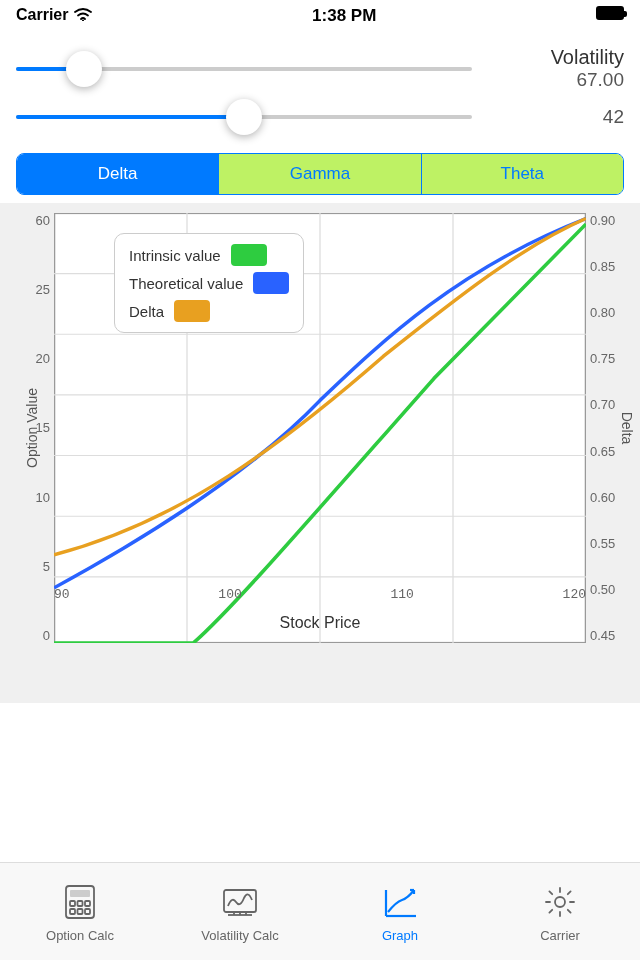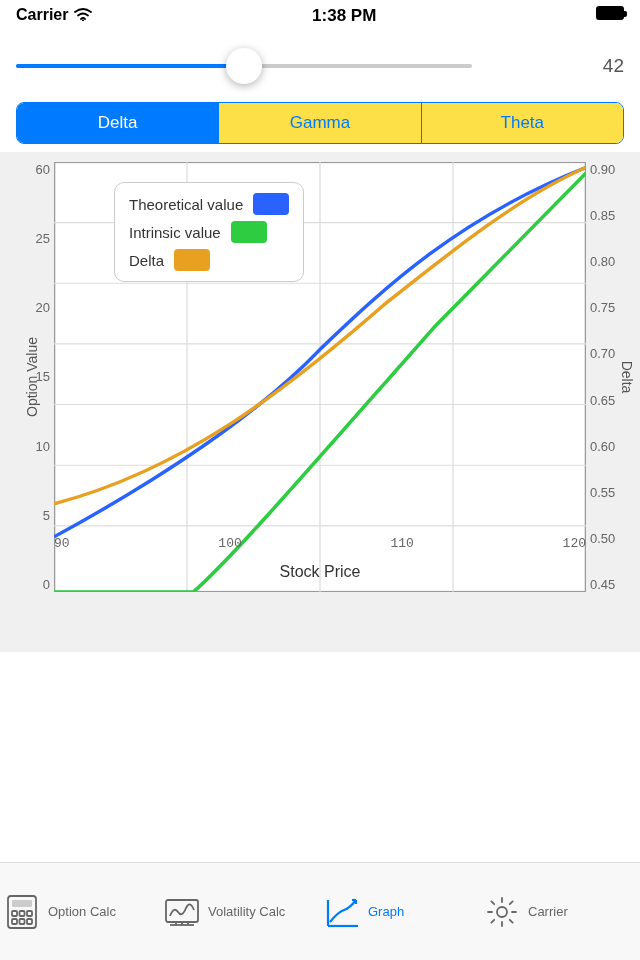--- a/index.html
+++ b/index.html
@@ -100,21 +100,21 @@
       margin: 6px 16px 8px;
       overflow: hidden;
     }
     .tab-item {
       flex: 1;
       padding: 10px 0;
       text-align: center;
       font-size: 17px;
       font-weight: 500;
       cursor: pointer;
-      background: #fde047;
+      background: #bef264;
       color: #007AFF;
       border-right: 1.5px solid #007AFF;
     }
     .tab-item:last-child { border-right: none; }
     .tab-item.active {
       background: #007AFF;
       color: #fff;
     }
 
     
@@ -225,21 +225,21 @@
       bottom: 0; left: 0; right: 0;
       height: 98px;
       background: #f8f8f8;
       border-top: 1px solid #ddd;
       display: flex;
       align-items: center;
       justify-content: space-around;
     }
     .nav-item {
       display: flex;
-      flex-direction: row;
+      flex-direction: column;
       align-items: center;
       gap: 4px;
       flex: 1;
       cursor: pointer;
     }
     .nav-icon {
       width: 44px; height: 44px;
       display: flex;
       align-items: center;
       justify-content: center;
@@ -273,20 +273,32 @@
   </div>
   <div class="status-center">1:38 PM</div>
   <div class="status-right">
     <div class="battery-icon"></div>
   </div>
 </div>
 
 <div class="controls">
 
 
+  <div class="slider-row">
+    <div class="slider-track-container">
+      <div class="slider-track">
+        <div class="slider-fill" style="width: 15%"></div>
+        <div class="slider-thumb" style="left: 15%"></div>
+      </div>
+    </div>
+    <div class="slider-label-group">
+      <span class="slider-label">Volatility</span>
+      <span class="slider-value">67.00</span>
+    </div>
+  </div>
 
   <div class="slider-row">
     <div class="slider-track-container">
       <div class="slider-track">
         <div class="slider-fill" style="width: 50%"></div>
         <div class="slider-thumb" style="left: 50%"></div>
       </div>
     </div>
     <div class="slider-label-group">
       <span class="slider-value">42</span>
@@ -333,26 +345,26 @@
         <path d="M 0,340 C 80,290 160,230 210,170 C 260,115 320,50 420,5" fill="none" stroke="#2962FF" stroke-width="3"></path>
 
         <path d="M 0,390 L 110,390 C 140,360 200,280 300,150 L 420,10" fill="none" stroke="#2ECC40" stroke-width="3"></path>
 
         <path d="M 0,310 C 100,280 180,210 260,130 C 320,75 370,30 420,5" fill="none" stroke="#E8A020" stroke-width="3"></path>
       </svg>
 
       
       <div class="legend-box">
         <div class="legend-item">
+          <span class="legend-text">Intrinsic value</span>
+          <div class="legend-color-box" style="background: #2ECC40"></div>
+        </div>
+        <div class="legend-item">
           <span class="legend-text">Theoretical value</span>
           <div class="legend-color-box" style="background: #2962FF"></div>
-        </div>
-        <div class="legend-item">
-          <span class="legend-text">Intrinsic value</span>
-          <div class="legend-color-box" style="background: #2ECC40"></div>
         </div>
         <div class="legend-item">
           <span class="legend-text">Delta</span>
           <div class="legend-color-box" style="background: #E8A020"></div>
         </div>
       </div>
     </div>
 
     <div class="y-axis-right">
       <span class="axis-label-title">Delta</span>

